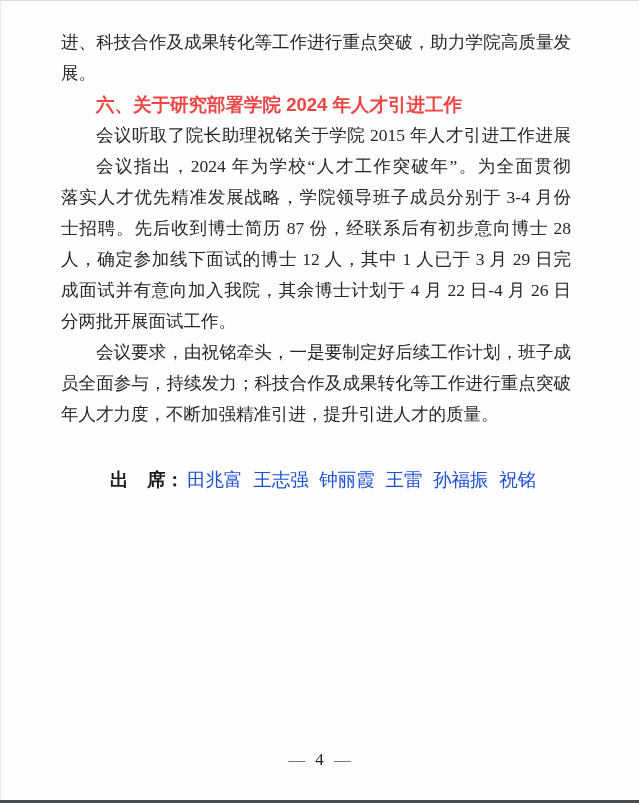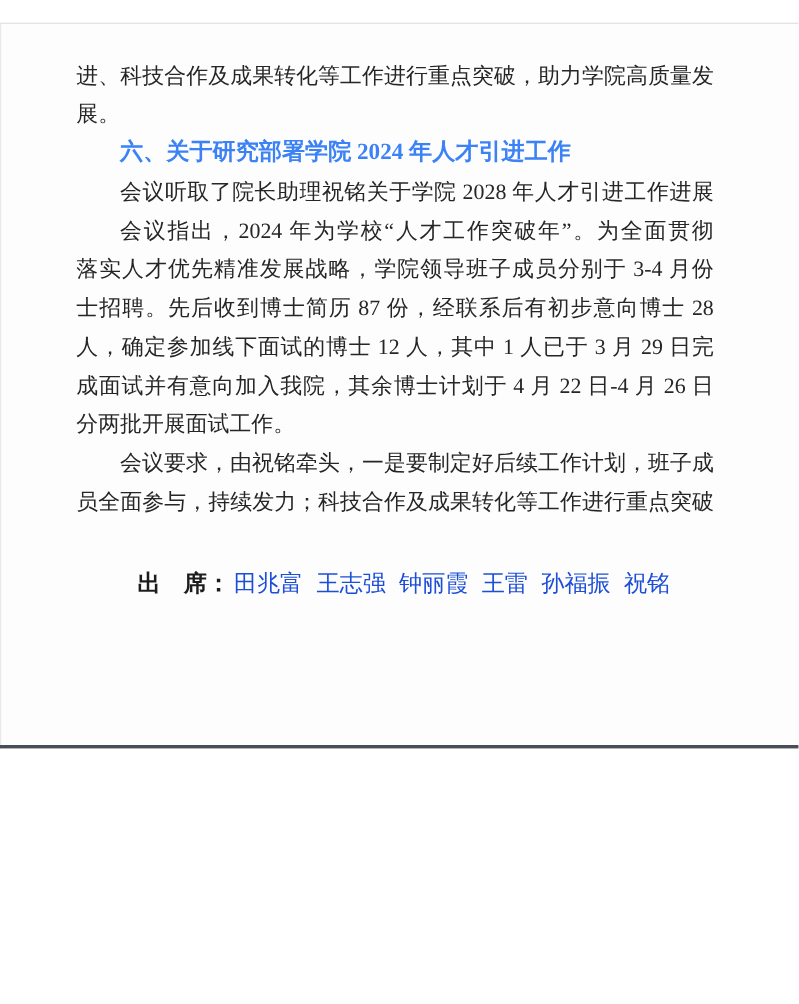--- a/index.html
+++ b/index.html
@@ -1,48 +1,47 @@
 <!DOCTYPE html>
 <html><head>
 <meta charset="utf-8">
 <style>
   html,body { margin:0; padding:0; background:#ffffff; }
   .page {
     position:relative;
-    width:639px; height:581px;
+    width:639px; height:803px;
     background:#fdfdfd;
     overflow:hidden;
     font-family:"Liberation Serif","DejaVu Serif",serif;
     color:#262626;
-    margin-top:18px;
   }
   .edge-top    { position:absolute; top:0; left:0; right:0; height:1px; background:#d9dadb; }
   .edge-left   { position:absolute; top:0; left:0; bottom:0; width:1px; background:#e9e9e9; }
   .edge-bottom { position:absolute; bottom:0; left:0; right:0; height:3px; background:#474e55; }
 
   .content { position:absolute; left:61px; top:27px; width:510px; }
 
   .line {
     font-size:17.5px;
     line-height:31px;
     text-align:justify;
     text-align-last:justify;
     text-justify:inter-character;
     white-space:nowrap;
   }
   .line.last   { text-align-last:left; }
   .line.indent { text-indent:35px; }
 
   .heading {
-    font-family:Liberation Serif, serif;
+    font-family:Liberation Sans, sans-serif;
     font-weight:bold;
     font-size:18.5px;
     line-height:31px;
     text-indent:35px;
-    color:#3b82f6;
+    color:#ef4444;
     white-space:nowrap;
   }
 
   .attendance { margin-top:32px; padding-left:49px; }
   .att-row    { font-size:18.5px; line-height:35px; white-space:nowrap; }
   .att-label  {
     font-family:"Liberation Sans","DejaVu Sans",sans-serif;
     font-weight:bold;
     color:#1c1c1c;
   }
@@ -66,35 +65,36 @@
   <div class="content">
 
     <div>
       <div class="line">进、科技合作及成果转化等工作进行重点突破，助力学院高质量发</div>
       <div class="line last">展。</div>
     </div>
 
     <div class="heading">六、关于研究部署学院 2024 年人才引进工作</div>
 
     <div>
-      <div class="line indent">会议听取了院长助理祝铭关于学院 2028 年人才引进工作进展</div>
+      <div class="line indent">会议听取了院长助理祝铭关于学院 2015 年人才引进工作进展</div>
     </div>
 
     <div>
       <div class="line indent">会议指出，2024 年为学校“人才工作突破年”。为全面贯彻</div>
       <div class="line">落实人才优先精准发展战略，学院领导班子成员分别于 3-4 月份</div>
       <div class="line">士招聘。先后收到博士简历 87 份，经联系后有初步意向博士 28</div>
       <div class="line">人，确定参加线下面试的博士 12 人，其中 1 人已于 3 月 29 日完</div>
       <div class="line">成面试并有意向加入我院，其余博士计划于 4 月 22 日-4 月 26 日</div>
       <div class="line last">分两批开展面试工作。</div>
     </div>
 
     <div>
       <div class="line indent">会议要求，由祝铭牵头，一是要制定好后续工作计划，班子成</div>
       <div class="line">员全面参与，持续发力；科技合作及成果转化等工作进行重点突破</div>
+      <div class="line last">年人才力度，不断加强精准引进，提升引进人才的质量。</div>
     </div>
 
     <div class="attendance">
       <div class="att-row">
         <span class="att-label">出　席：</span><span class="att-names">田兆富 王志强 钟丽霞 王雷 孙福振 祝铭</span>
       </div>
     </div>
 
   </div>
 

